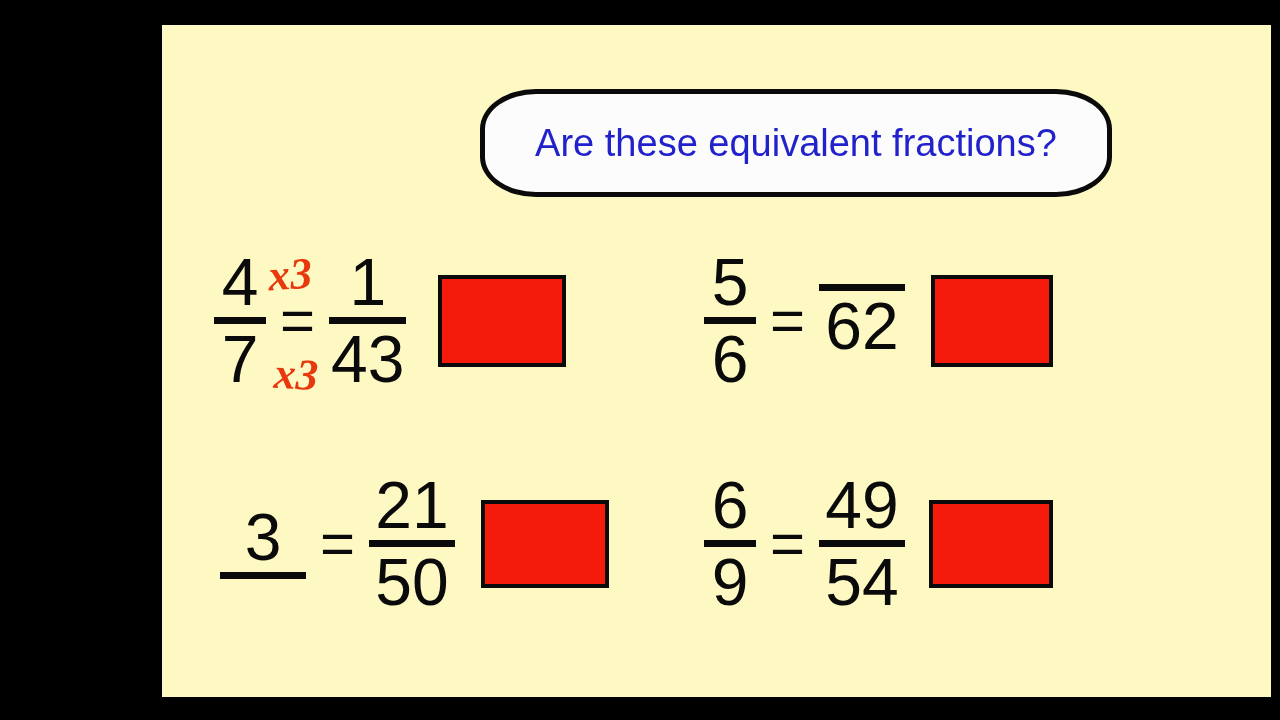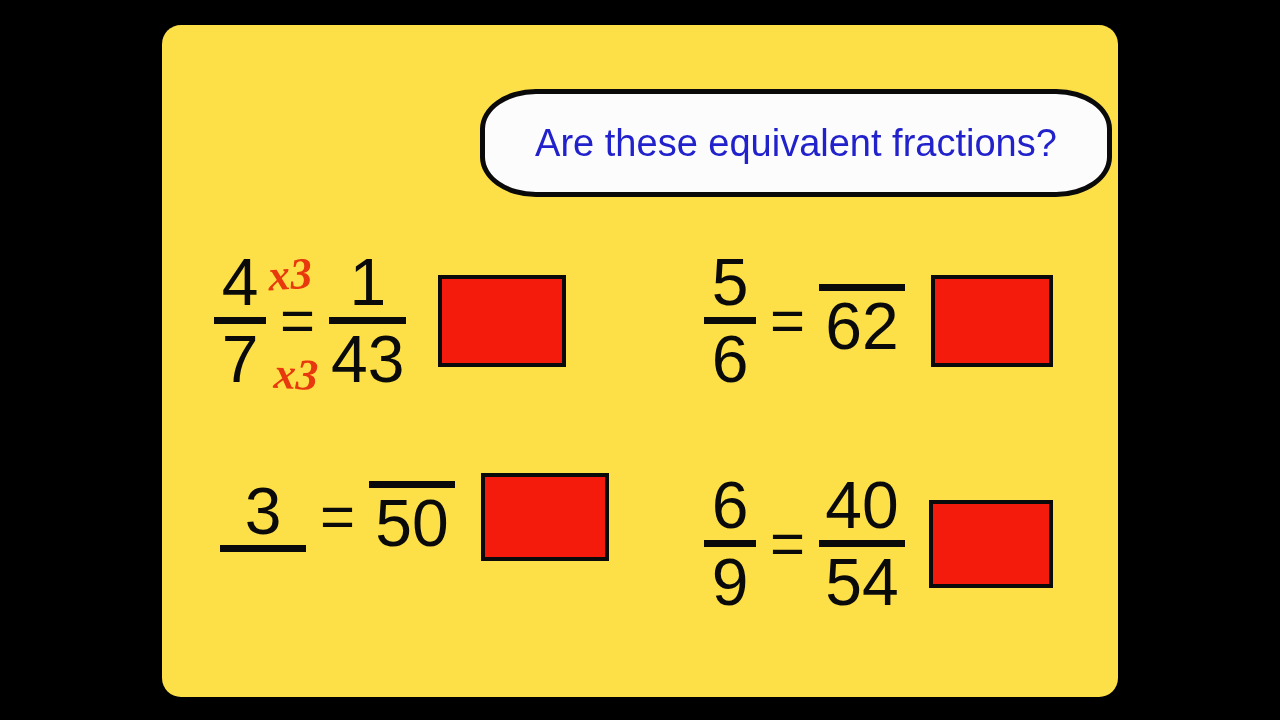--- a/index.html
+++ b/index.html
@@ -19,24 +19,23 @@
     width: 1280px;
     height: 720px;
     background: #000000;
   }
 
   
   #slide-panel {
     position: absolute;
     left: 162px;
     top: 25px;
-    width: 956px;
+    width: 1109px;
     height: 672px;
-    background: #fde047;
-    border-radius: 19px;
+    background: #fef9c3;
   }
 
   
   #title-box {
     position: absolute;
     left: 318px;
     top: 64px;
     width: 632px;
     height: 108px;
     background: #FCFCFC;
@@ -170,38 +169,39 @@
 
     <div class="problem" style="left:58px; top:448px;">
       <div class="frac wide">
         <span class="num">3</span>
         <span class="bar"></span>
       </div>
 
       <span class="eq">=</span>
 
       <div class="frac wide">
+        <span class="num">21</span>
         <span class="bar"></span>
         <span class="den">50</span>
       </div>
 
       <div class="answer-box" style="width:128px; height:88px; margin-left:26px;"></div>
     </div>
 
     <div class="problem" style="left:542px; top:448px;">
       <div class="frac">
         <span class="num">6</span>
         <span class="bar"></span>
         <span class="den">9</span>
       </div>
 
       <span class="eq">=</span>
 
       <div class="frac wide">
-        <span class="num">40</span>
+        <span class="num">49</span>
         <span class="bar"></span>
         <span class="den">54</span>
       </div>
 
       <div class="answer-box" style="width:124px; height:88px; margin-left:24px;"></div>
     </div>
 
   </div>
 </div>
 

